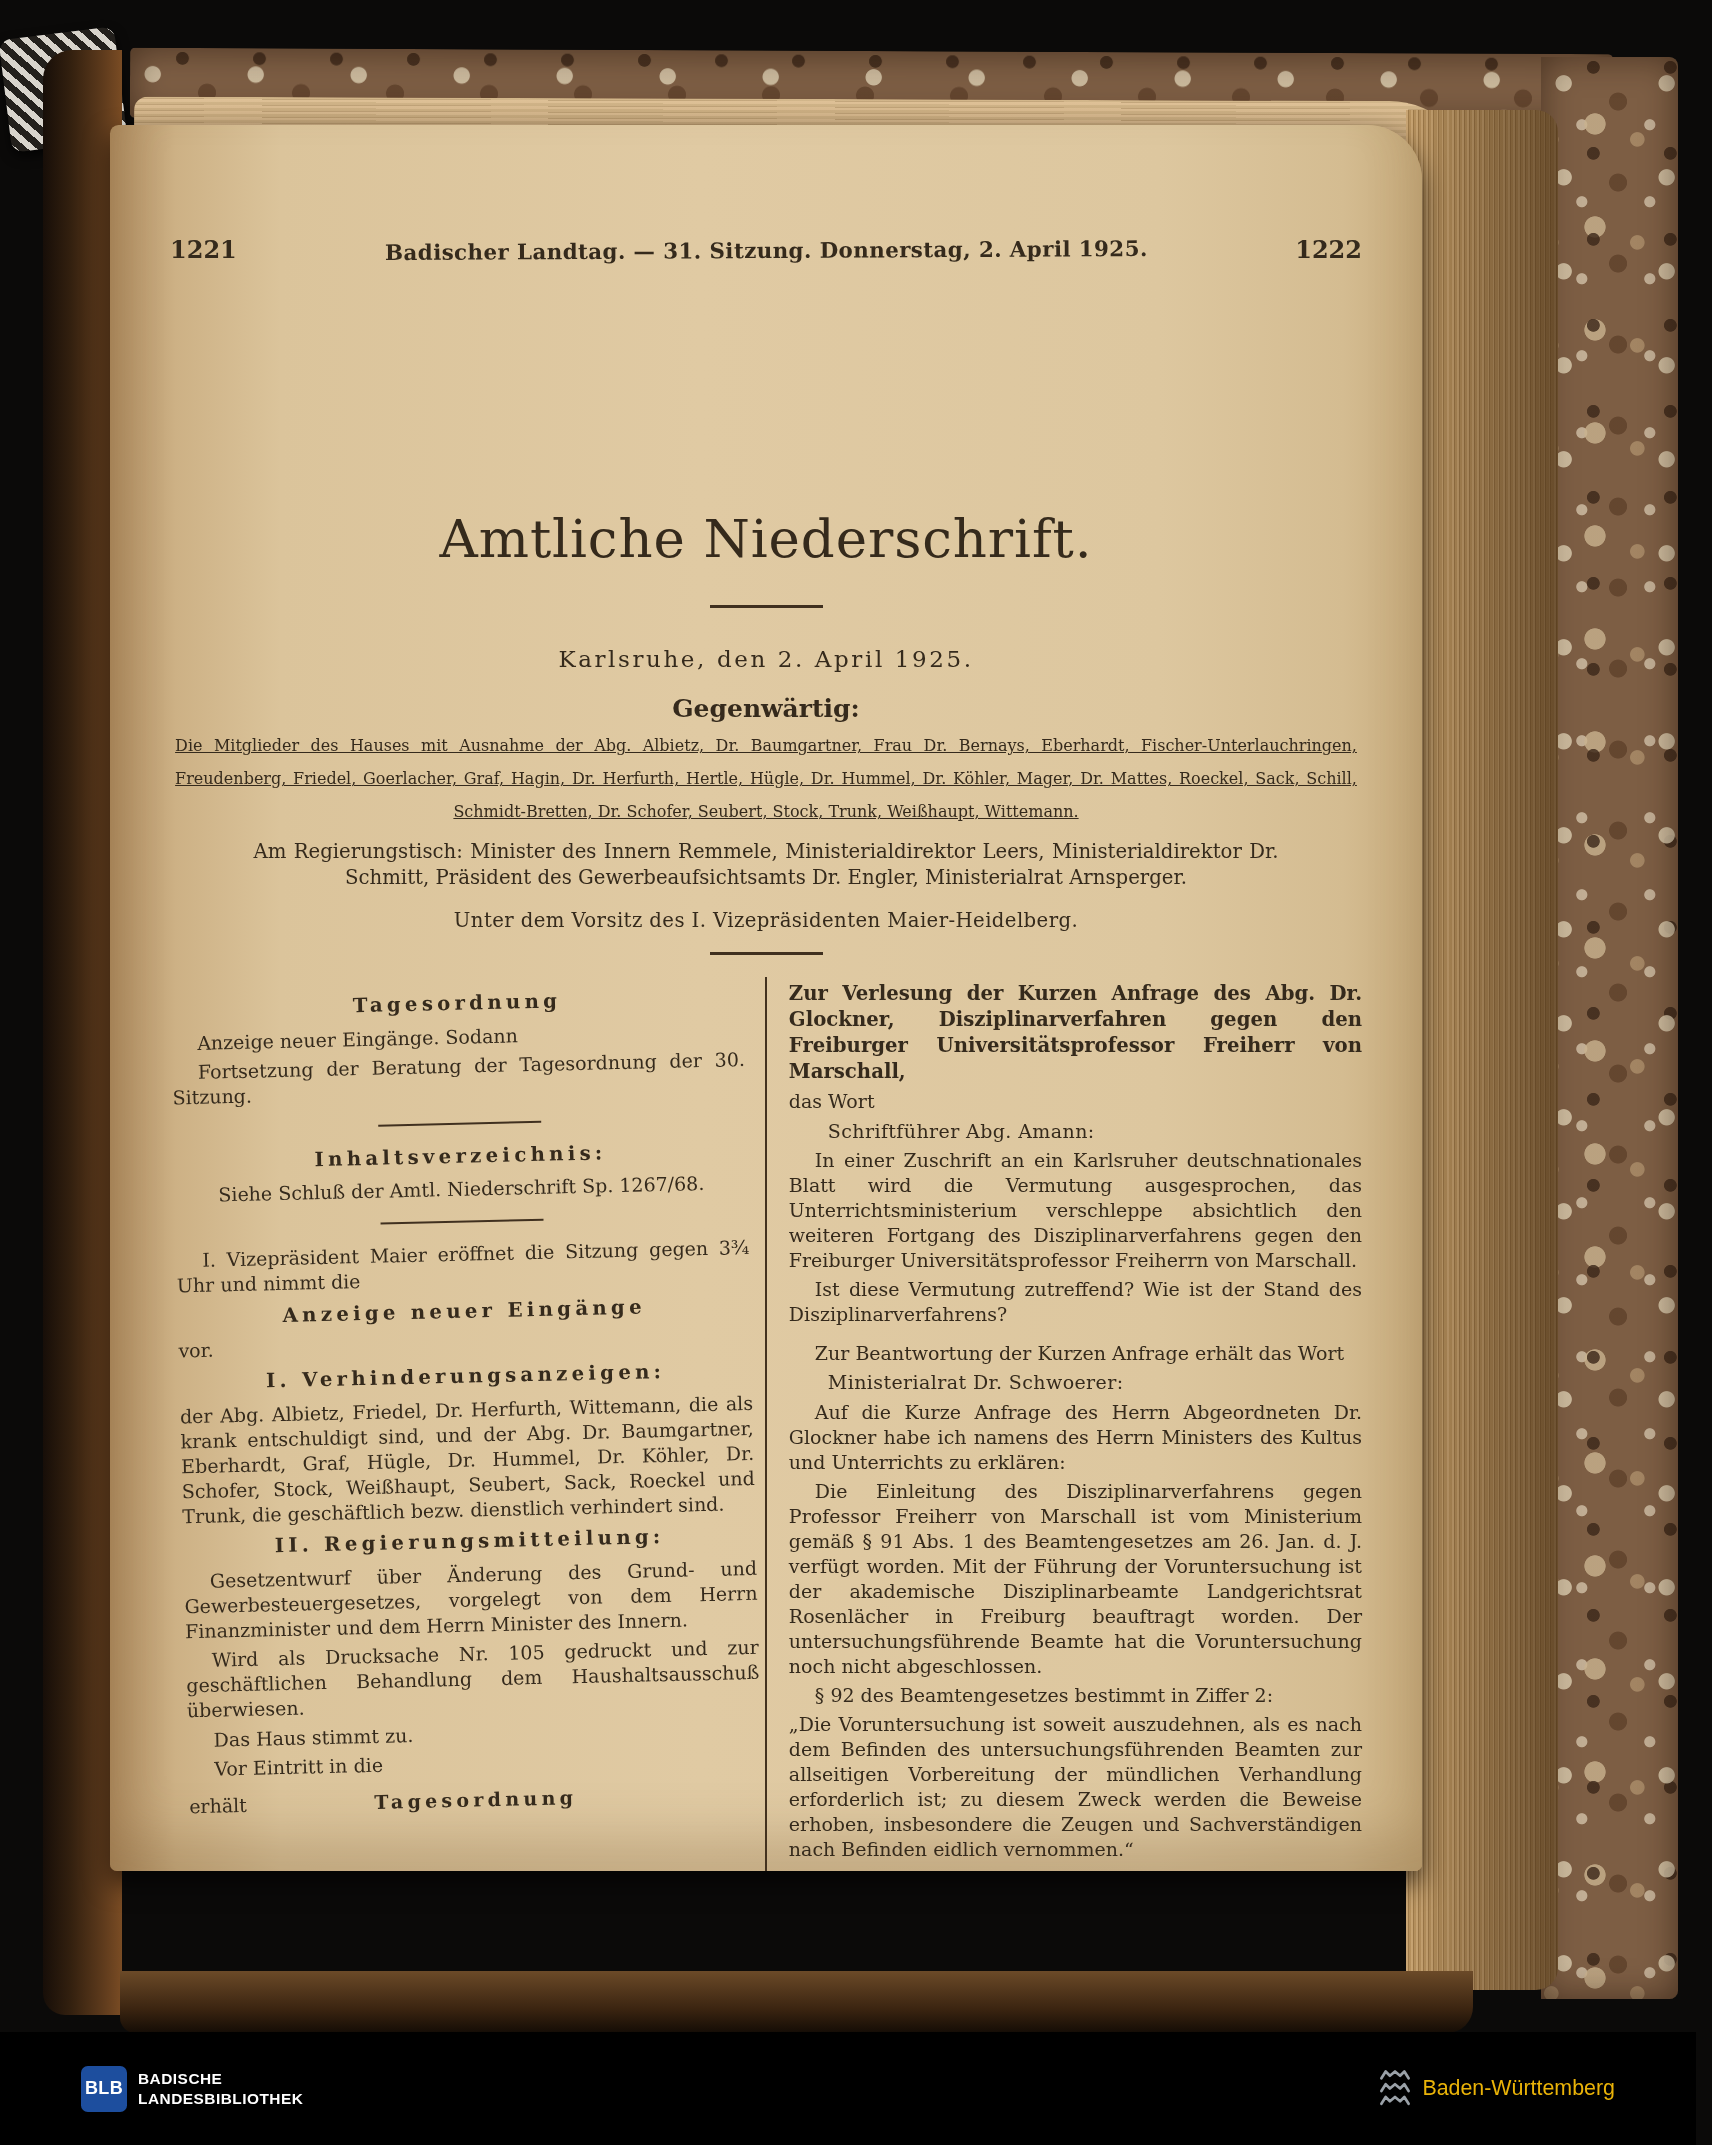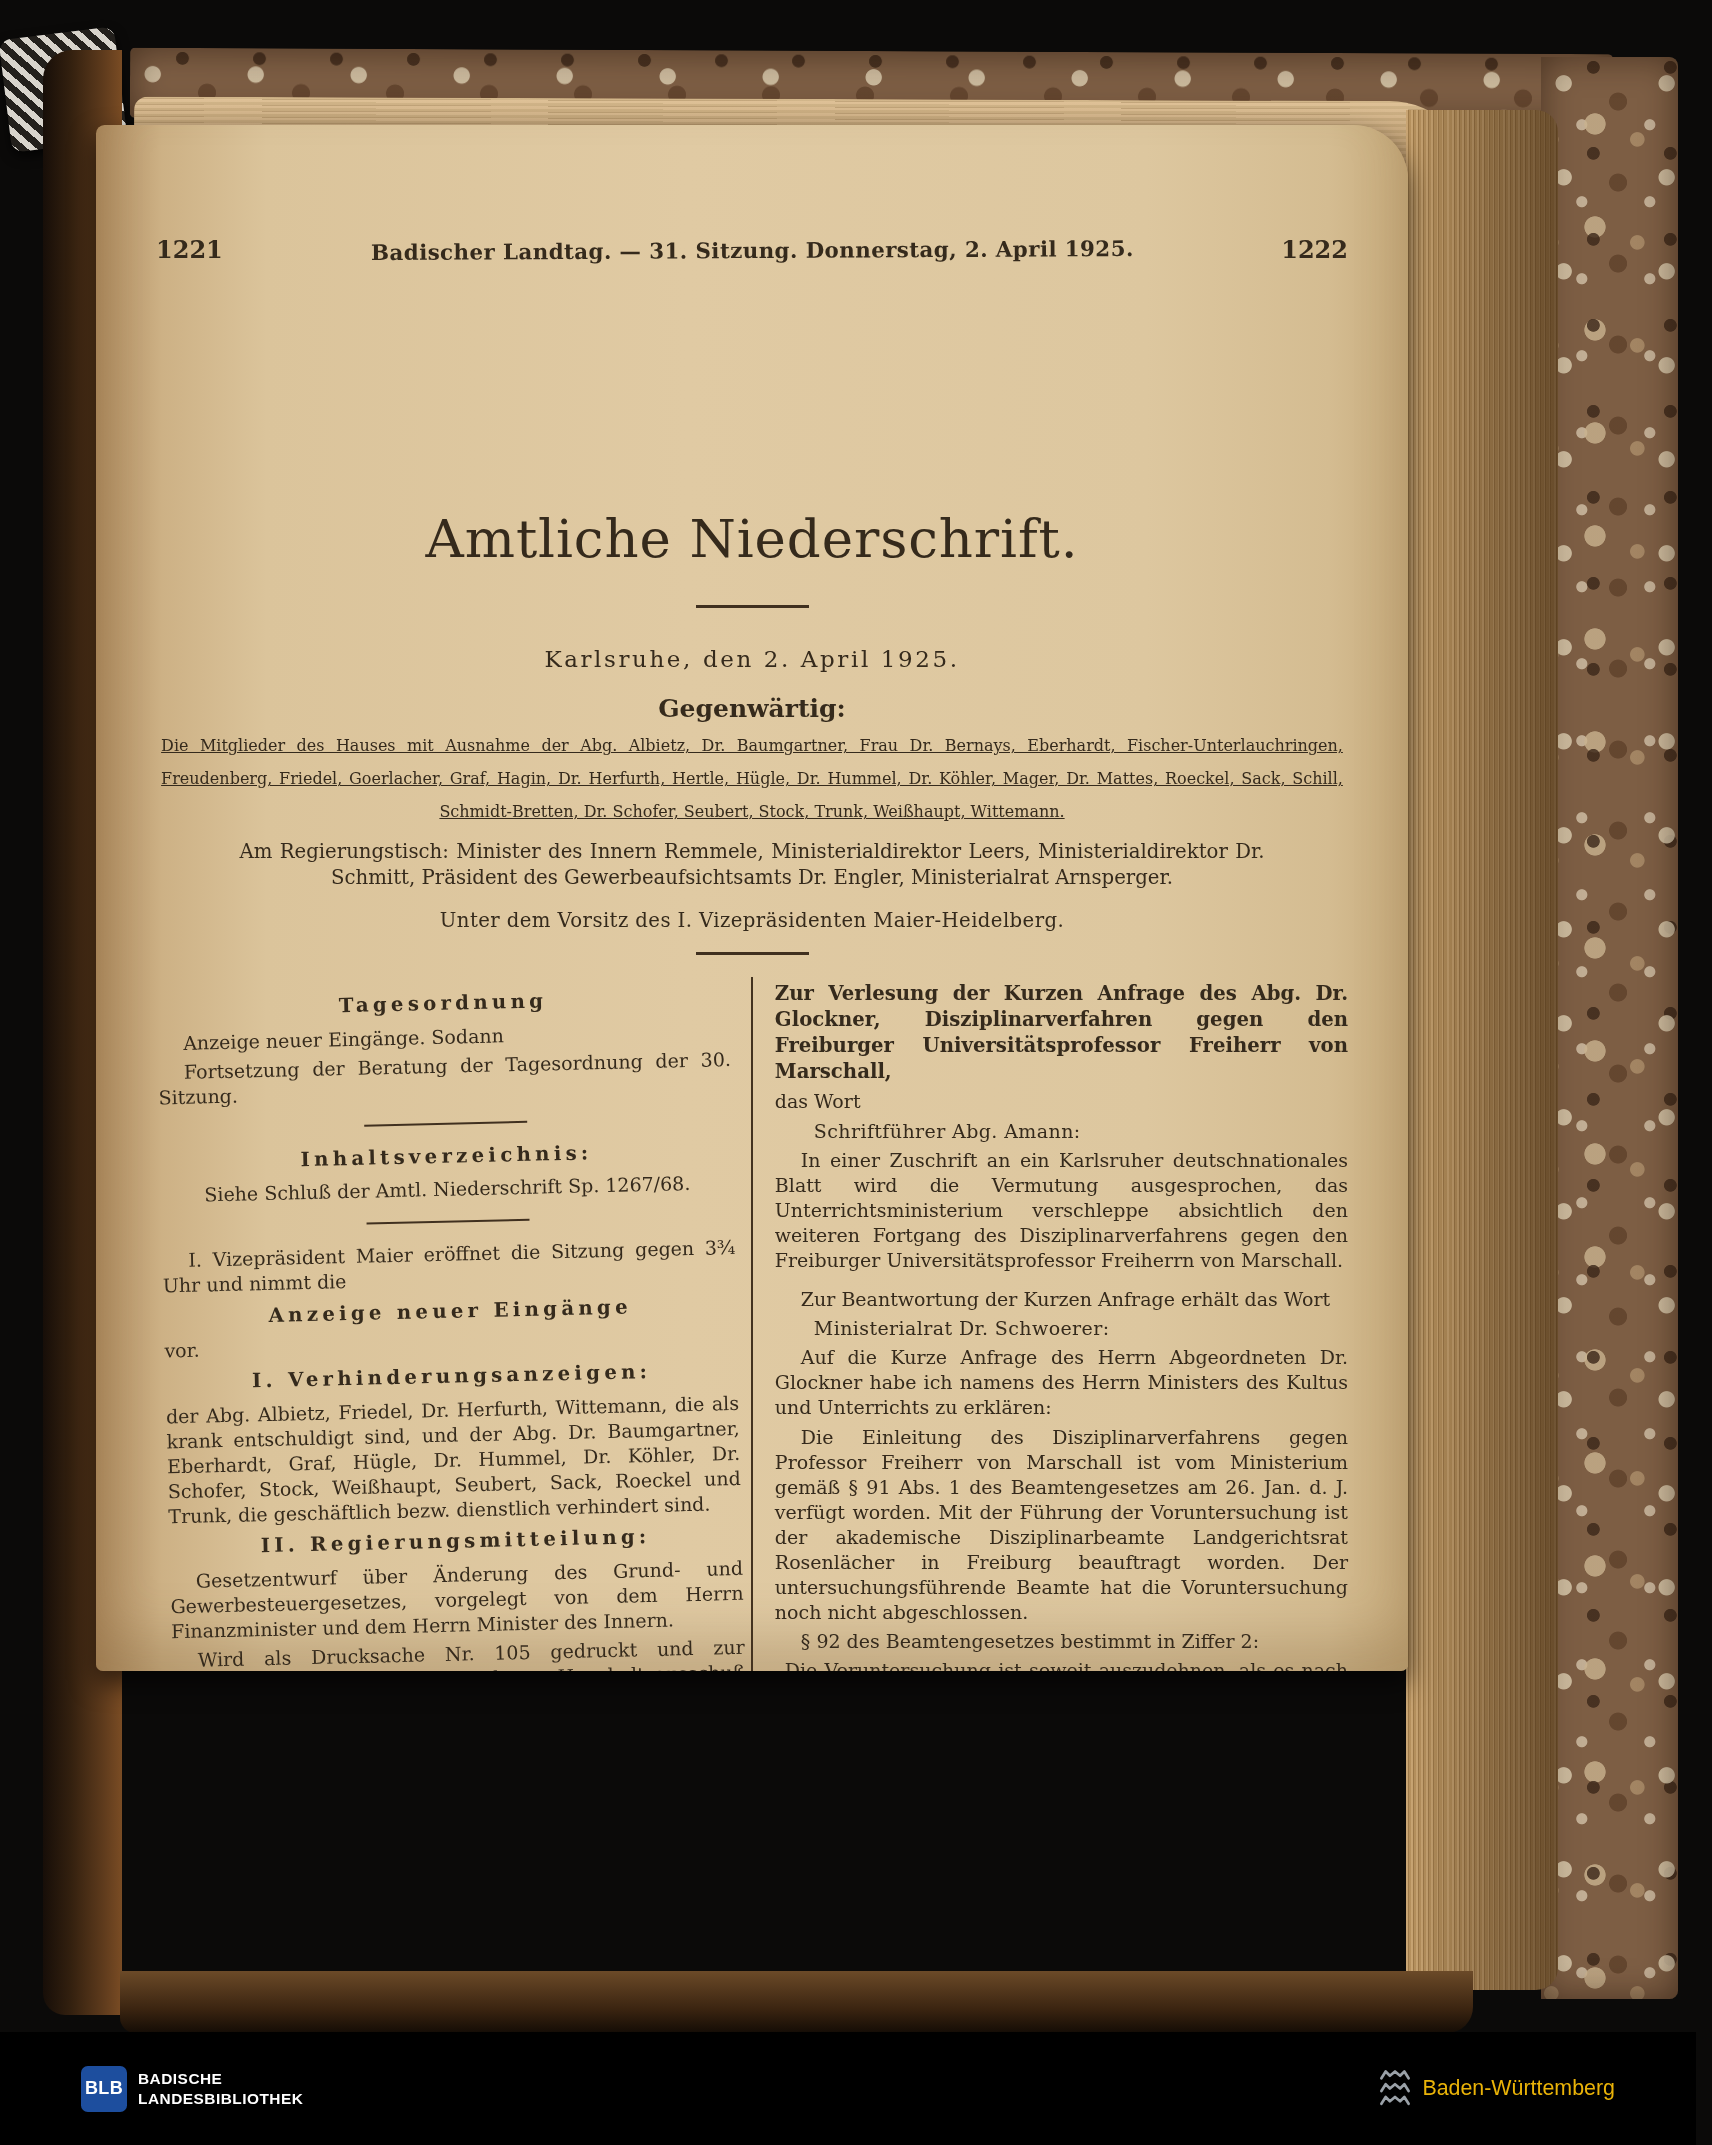--- a/index.html
+++ b/index.html
@@ -56,21 +56,21 @@
       linear-gradient(90deg, rgba(60,35,12,0) 0%, rgba(50,28,8,.6) 100%),
       repeating-linear-gradient(90deg,#caa674 0 1.7px,#9f7b4b 1.7px 2.6px,#b8935f 2.6px 5.1px);
   }
   .pages-bottom{
     position:absolute;left:120px;top:1971px;width:1353px;height:62px;
     border-radius:0 0 26px 15.4px;
     background:linear-gradient(180deg,#6b4a28 0%,#3c2511 60%,#140c05 100%);
   }
   
   .page{
-    position:absolute;left:96px;top:125px;width:1312px;height:1546px;
+    position:absolute;left:110px;top:125px;width:1312px;height:1746px;
     box-sizing:border-box;overflow:hidden;
     padding:110px 60px 17px 60px;
     border-radius:8.6px 55px 6.8px 6.8px;
     background:linear-gradient(90deg,#ad8a5e 0%,#cdb185 5%,#dbc49b 13%,#e0caa3 45%,#ddc79f 80%,#d4bc91 94%,#c6aa7b 100%);
     box-shadow:inset 0 -34px 51px rgba(110,80,40,.25), 0 12px 26px rgba(0,0,0,.6);
     color:#352a1c;
   }
   .ph{display:flex;justify-content:space-between;align-items:baseline;font-weight:700;}
   .ph .num{font-size:24px;}
   .ph .mid{font-size:21.4px;font-weight:600;letter-spacing:0.4px;transform:rotate(-.3deg);}
@@ -176,20 +176,21 @@
         </div>
       </div>
 
       <div class="divider"></div>
 
       <div class="col col-right">
         <p class="q-head">Zur Verlesung der Kurzen Anfrage des Abg. Dr. Glockner, Disziplinarverfahren gegen den Freiburger Universitätsprofessor Freiherr von Marschall,</p>
         <p>das Wort</p>
         <p class="speaker">Schriftführer Abg. Amann:</p>
         <p class="ind just">In einer Zuschrift an ein Karlsruher deutschnationales Blatt wird die Vermutung ausgesprochen, das Unterrichtsministerium verschleppe absichtlich den weiteren Fortgang des Disziplinarverfahrens gegen den Freiburger Universitätsprofessor Freiherrn von Marschall.</p>
+        <p class="ind just">Ist diese Vermutung zutreffend? Wie ist der Stand des Disziplinarverfahrens?</p>
         <p class="ind just" style="margin-top:13.7px">Zur Beantwortung der Kurzen Anfrage erhält das Wort</p>
         <p class="speaker">Ministerialrat Dr. Schwoerer:</p>
         <p class="ind just">Auf die Kurze Anfrage des Herrn Abgeordneten Dr. Glockner habe ich namens des Herrn Ministers des Kultus und Unterrichts zu erklären:</p>
         <p class="ind just">Die Einleitung des Disziplinarverfahrens gegen Professor Freiherr von Marschall ist vom Ministerium gemäß § 91 Abs. 1 des Beamtengesetzes am 26. Jan. d. J. verfügt worden. Mit der Führung der Voruntersuchung ist der akademische Disziplinarbeamte Landgerichtsrat Rosenlächer in Freiburg beauftragt worden. Der untersuchungsführende Beamte hat die Voruntersuchung noch nicht abgeschlossen.</p>
         <p class="ind">§ 92 des Beamtengesetzes bestimmt in Ziffer 2:</p>
         <p class="just quote">„Die Voruntersuchung ist soweit auszudehnen, als es nach dem Befinden des untersuchungsführenden Beamten zur allseitigen Vorbereitung der mündlichen Verhandlung erforderlich ist; zu diesem Zweck werden die Beweise erhoben, insbesondere die Zeugen und Sachverständigen nach Befinden eidlich vernommen.“</p>
         <div class="sheet-mark">39*</div>
       </div>
 
     </div>

